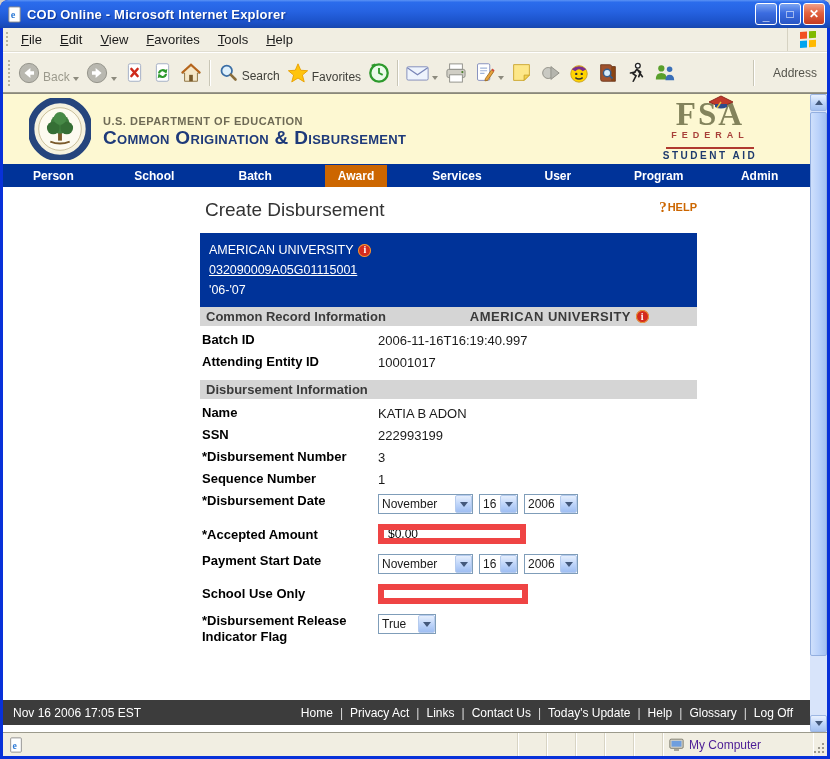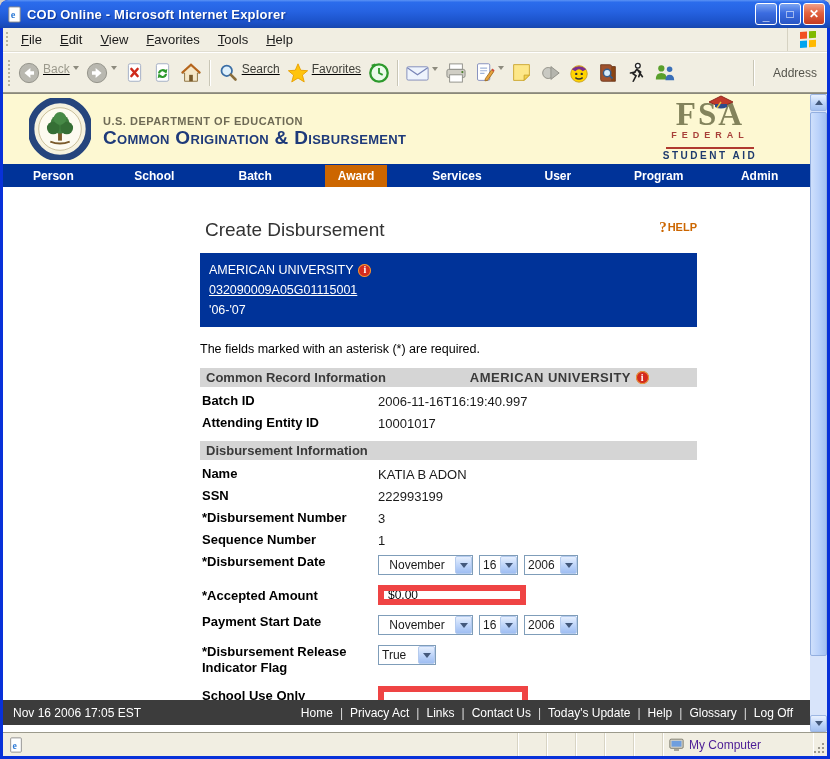--- a/index.html
+++ b/index.html
@@ -32,21 +32,21 @@
   .menu-left { flex:1; display:flex; align-items:center; }
   .grip { width:5px; height:70%; margin:auto 2px;
     background-image:radial-gradient(circle,#b5b29f 1px,transparent 1.3px); background-size:4px 4px; }
   .menu-item { display:inline-block; padding:4px 9px; font-size:13px; color:#1a1a1a; cursor:default; }
   .menu-item::first-letter { text-decoration:underline; }
   .winflag-cell { width:40px; border-left:1px solid #d6d2c2; display:flex; align-items:center; justify-content:center; }
 
   
   .toolbar { height:41px; flex:none; display:flex; align-items:center; gap:1px; padding:0 4px 0 2px;
     background:#f1eee2; border-top:1px solid #fff; border-bottom:1px solid #9c9a8c; }
-  .tb-btn { display:flex; align-items:flex-start; gap:3px; padding:2px 3px; border-radius:3px;text-decoration:underline; }
+  .tb-btn { display:flex; align-items:flex-end; gap:3px; padding:2px 3px; border-radius:3px; }
   .tb-label { font-size:12px; color:#3f3f39; }
   .tb-label.disabled { color:#9b998c; }
   .caret { width:0; height:0; border:3px solid transparent; border-top:4px solid #8d8b7e; margin-top:4px; }
   .tb-sep { width:2px; height:26px; margin:0 3px; border-left:1px solid #c9c6b6; border-right:1px solid #fff; }
   .tb-addr { margin-left:auto; display:flex; align-items:center; }
   .addr-label { font-size:12px; color:#55544c; padding:0 6px; }
 
   
   .viewport { flex:1; display:flex; min-height:0; border-top:1px solid #8a887b; background:#b91c1c; }
   .pagecol { flex:1; display:flex; flex-direction:column; min-width:0; background:#fff; }
@@ -66,21 +66,21 @@
   .fsa-student { font-size:10px; font-weight:bold; color:#1e3a6e; letter-spacing:2.5px; margin-top:1px; }
 
   
   .site-nav { height:23px; flex:none; background:#003399; display:flex; }
   .nav-cell { flex:1; display:flex; align-items:center; justify-content:center; }
   .nav-link { color:#fff; font-size:12px; font-weight:bold; padding:4px 13px; cursor:pointer; }
   .nav-link.active { background:#cc6600; }
 
   
   .main { flex:1; background:#fff; overflow:hidden; }
-  .content-col { width:497px; margin-left:197px; padding-top:32px; }
+  .content-col { width:497px; margin-left:197px; padding-top:12px; }
 
   .title-row { display:flex; align-items:flex-start; margin-bottom:12px; }
   .page-title { font-size:19px; color:#333; padding-left:5px; flex:1; }
   .help-link { color:#cc6600; font-weight:bold; font-size:11px; display:flex; align-items:flex-start;
     cursor:pointer; margin-top:2px; }
   .help-q { font-size:15px; font-weight:bold; margin-right:1px; line-height:13px; font-family:"Liberation Serif",serif; }
 
   .summary-box { background:#003399; color:#fff; padding:7px 9px; font-size:12.5px; line-height:20px; }
   .summary-school { display:flex; align-items:center; gap:5px; }
   .info-icon { display:inline-flex; width:13px; height:13px; border-radius:50%; background:#d42b1e;
@@ -102,21 +102,21 @@
   .ctrl-row { margin-bottom:9px; }
 
   .xp-select { display:inline-flex; align-items:center; height:20px; border:1px solid #7f9db9;
     background:#fff; font-size:12px; margin-right:6px; cursor:default; }
   .xp-select .val { padding:0 3px; flex:1; white-space:nowrap; }
   .xp-select .arrow-btn { width:17px; height:18px; flex:none; border-radius:2px; margin-right:0;
     background:linear-gradient(180deg,#e6effd,#bcd3f9 55%,#9fbef2); border:1px solid #b5cbee;
     display:flex; align-items:center; justify-content:center; }
   .xp-select .arrow-btn::after { content:""; width:0; height:0; border:4px solid transparent;
     border-top:5px solid #44597c; margin-top:5px; }
-  .sel-month { width:95px;text-align:center; } .sel-day { width:39px; } .sel-year { width:54px; } .sel-flag { width:58px; }
+  .sel-month { width:95px; } .sel-day { width:39px; } .sel-year { width:54px; } .sel-flag { width:58px; }
 
   .xp-input { height:20px; border:6px solid #ef4444; font-size:12px; padding:1px 4px;
     font-family:"Liberation Sans",sans-serif; }
   .inp-amount { width:148px; } .inp-school { width:150px; }
 
   
   .site-footer { height:25px; flex:none; background:#3c3c3c; color:#fff; display:flex; align-items:center;
     font-size:12px; padding:0 10px; }
   .footer-time { flex:none;text-align:center; }
   .footer-links { margin-left:auto; display:flex; align-items:center; }
@@ -415,21 +415,20 @@
 
             <div class="summary-box">
               <div class="summary-school">
                 <span>AMERICAN UNIVERSITY</span>
                 <span class="info-icon">i</span>
               </div>
               <div><span class="award-link">032090009A05G01115001</span></div>
               <div><span class="award-year">'06-'07</span></div>
             </div>
 
-            <div class="required-note">The fields marked with an asterisk (*) are required.</div>
 
             <div class="sect-hdr">
               <span class="sect-title">Common Record Information</span>
               <span class="sect-school">
                 <span>AMERICAN UNIVERSITY</span>
                 <span class="info-icon">i</span>
               </span>
             </div>
 
             <div class="form-row">
@@ -499,33 +498,33 @@
                   <span class="arrow-btn"></span>
                 </span>
                 <span class="xp-select sel-year">
                   <span class="val">2006</span>
                   <span class="arrow-btn"></span>
                 </span>
               </div>
             </div>
 
             <div class="form-row ctrl-row">
+              <div class="form-label" style="padding-top:3px;">School Use Only</div>
+              <div class="form-value">
+                <input class="xp-input inp-school" type="text" value="" style="">
+              </div>
+            </div>
+
+            <div class="form-row ctrl-row">
               <div class="form-label">*Disbursement Release Indicator Flag</div>
               <div class="form-value">
                 <span class="xp-select sel-flag">
                   <span class="val">True</span>
                   <span class="arrow-btn"></span>
                 </span>
-              </div>
-            </div>
-
-            <div class="form-row ctrl-row">
-              <div class="form-label" style="padding-top:3px;">School Use Only</div>
-              <div class="form-value">
-                <input class="xp-input inp-school" type="text" value="" style="">
               </div>
             </div>
 
           </div>
         </div>
 
         <div class="site-footer">
           <span class="footer-time">Nov 16 2006 17:05 EST</span>
           <span class="footer-links">
             <span class="footer-link">Home</span>

